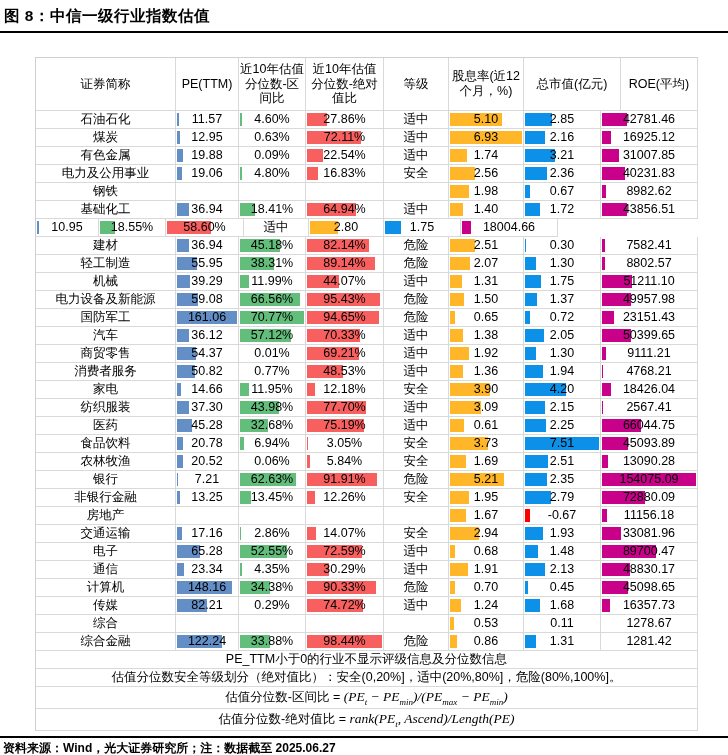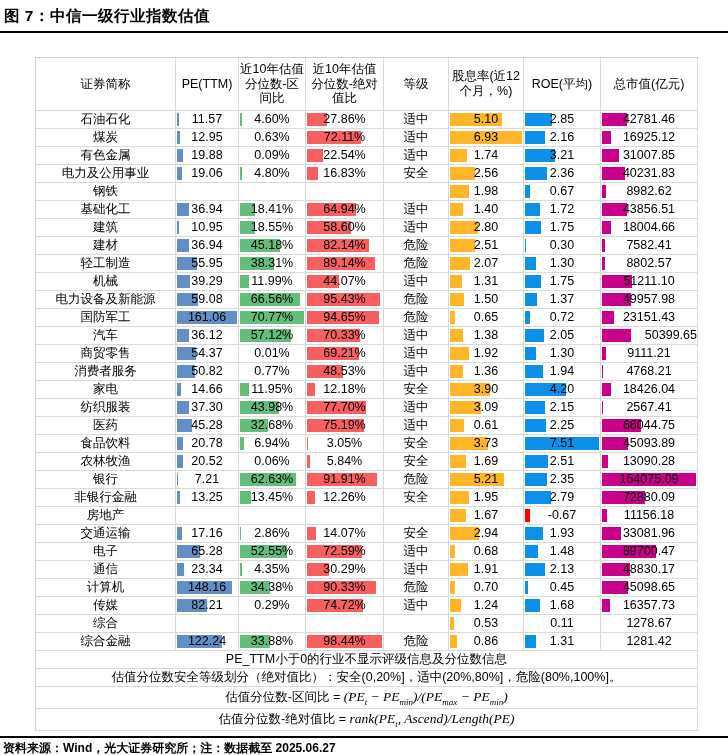--- a/index.html
+++ b/index.html
@@ -16,33 +16,33 @@
   .frow .cell{height:22px;line-height:20px;}
   .flabel{font-weight:400;}
   .fexpr{font-family:"Liberation Serif","DejaVu Serif",serif;font-style:italic;font-size:13.5px;}
   .fexpr sub{font-size:9px;}
   .src-rule{position:absolute;left:0;top:736px;width:728px;height:2px;background:#000;}
   .src{position:absolute;left:3px;top:740px;font-size:12px;font-weight:600;}
 </style>
 </head>
 <body>
 
-<div class="title">图 7：中信一级行业指数估值</div>
+<div class="title">图 8：中信一级行业指数估值</div>
 <div class="title-rule"></div>
 
 <div class="tbl" id="tbl">
     <div class="trow">
       <div class="cell hcell" style="width: 140px;">证券简称</div>
       <div class="cell hcell" style="width: 63px;">PE(TTM)</div>
       <div class="cell hcell" style="width: 67px;">近10年估值分位数-区间比</div>
       <div class="cell hcell" style="width: 78px;">近10年估值分位数-绝对值比</div>
       <div class="cell hcell" style="width: 65px;">等级</div>
       <div class="cell hcell" style="width: 75px;">股息率(近12个月，%)</div>
+      <div class="cell hcell" style="width: 97px;">总市值(亿元)</div>
       <div class="cell hcell" style="width: 77px;">ROE(平均)</div>
-      <div class="cell hcell" style="width: 97px;">总市值(亿元)</div>
     </div>
     <div class="trow">
       <div class="cell" style="width: 140px;">石油石化</div>
       <div class="cell" style="width: 63px;">
         <div class="bar" style="width: calc(7.18366% - 2px); background: rgb(99, 142, 198);"></div>
         <div class="val">11.57</div>
       </div>
       <div class="cell" style="width: 67px;">
         <div class="bar" style="width: calc(6.49993% - 2px); background: rgb(99, 190, 123);"></div>
         <div class="val">4.60%</div>
@@ -189,21 +189,20 @@
       <div class="cell" style="width: 77px;">
         <div class="bar" style="width: calc(22.9028% - 2px); background: rgb(13, 144, 232);"></div>
         <div class="val">1.72</div>
       </div>
       <div class="cell" style="width: 97px;">
         <div class="bar" style="width: calc(28.4644% - 2px); background: rgb(201, 0, 138);"></div>
         <div class="val">43856.51</div>
       </div>
     </div>
     <div class="trow">
-      <div class="cell" style="width: 140px;">建筑</div>
       <div class="cell" style="width: 63px;">
         <div class="bar" style="width: calc(6.79871% - 2px); background: rgb(99, 142, 198);"></div>
         <div class="val">10.95</div>
       </div>
       <div class="cell" style="width: 67px;">
         <div class="bar" style="width: calc(26.2117% - 2px); background: rgb(99, 190, 123);"></div>
         <div class="val">18.55%</div>
       </div>
       <div class="cell" style="width: 78px;">
         <div class="bar" style="width: calc(59.5286% - 2px); background: rgb(248, 96, 95);"></div>
@@ -379,21 +378,21 @@
       </div>
       <div class="cell" style="width: 65px;">适中</div>
       <div class="cell" style="width: 75px;">
         <div class="bar" style="width: calc(19.9134% - 2px); background: rgb(255, 182, 40);"></div>
         <div class="val">1.38</div>
       </div>
       <div class="cell" style="width: 77px;">
         <div class="bar" style="width: calc(27.2969% - 2px); background: rgb(13, 144, 232);"></div>
         <div class="val">2.05</div>
       </div>
-      <div class="cell" style="width: 97px; text-align: right;">
+      <div class="cell" style="width: 97px;">
         <div class="bar" style="width: calc(32.7111% - 2px); background: rgb(201, 0, 138);"></div>
         <div class="val">50399.65</div>
       </div>
     </div>
     <div class="trow">
       <div class="cell" style="width: 140px;">商贸零售</div>
       <div class="cell" style="width: 63px;">
         <div class="bar" style="width: calc(33.7576% - 2px); background: rgb(99, 142, 198);"></div>
         <div class="val">54.37</div>
       </div>

